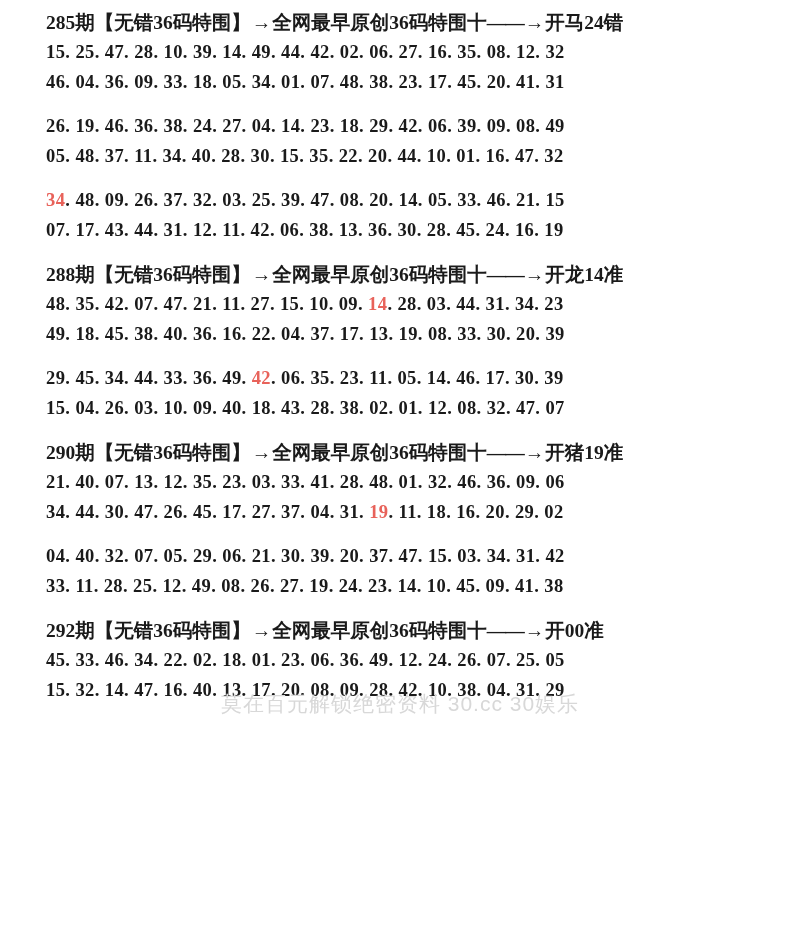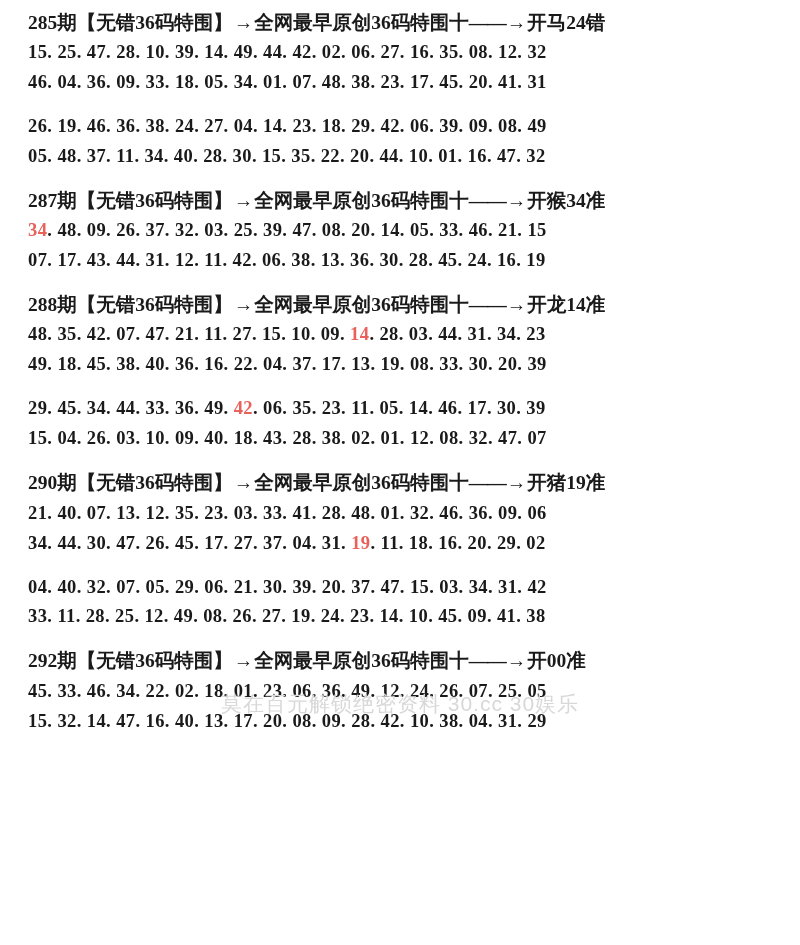--- a/index.html
+++ b/index.html
@@ -12,21 +12,21 @@
     height: 945px;
     font-family: "Liberation Serif", "DejaVu Serif", serif;
     color: #1a1a1a;
     position: relative;
     overflow: hidden;
   }
   .page {
     width: 800px;
     height: 945px;
     box-sizing: border-box;
-    padding: 8px 12px 0 28px;
+    padding: 8px 12px 0 46px;
     position: relative;
   }
   .block {
     margin-bottom: 14px;
   }
   .head-line {
     font-size: 19.5px;
     font-weight: bold;
     letter-spacing: 0px;
     white-space: nowrap;
@@ -78,21 +78,20 @@
       <div class="block">
         <div class="head-line"><span class="period">285期</span><span class="label">【无错36码特围】</span><span class="arrow">→</span><span class="middle">全网最早原创36码特围十</span><span class="dashes">——</span><span class="arrow">→</span><span class="tail">开马24错</span></div>
         <div class="num-line"><span class="n">15</span><span>. </span><span class="n">25</span><span>. </span><span class="n">47</span><span>. </span><span class="n">28</span><span>. </span><span class="n">10</span><span>. </span><span class="n">39</span><span>. </span><span class="n">14</span><span>. </span><span class="n">49</span><span>. </span><span class="n">44</span><span>. </span><span class="n">42</span><span>. </span><span class="n">02</span><span>. </span><span class="n">06</span><span>. </span><span class="n">27</span><span>. </span><span class="n">16</span><span>. </span><span class="n">35</span><span>. </span><span class="n">08</span><span>. </span><span class="n">12</span><span>. </span><span class="n">32</span><span></span></div>
         <div class="num-line"><span class="n">46</span><span>. </span><span class="n">04</span><span>. </span><span class="n">36</span><span>. </span><span class="n">09</span><span>. </span><span class="n">33</span><span>. </span><span class="n">18</span><span>. </span><span class="n">05</span><span>. </span><span class="n">34</span><span>. </span><span class="n">01</span><span>. </span><span class="n">07</span><span>. </span><span class="n">48</span><span>. </span><span class="n">38</span><span>. </span><span class="n">23</span><span>. </span><span class="n">17</span><span>. </span><span class="n">45</span><span>. </span><span class="n">20</span><span>. </span><span class="n">41</span><span>. </span><span class="n">31</span><span></span></div>
       </div>
       <div class="block">
         <div class="num-line"><span class="n">26</span><span>. </span><span class="n">19</span><span>. </span><span class="n">46</span><span>. </span><span class="n">36</span><span>. </span><span class="n">38</span><span>. </span><span class="n">24</span><span>. </span><span class="n">27</span><span>. </span><span class="n">04</span><span>. </span><span class="n">14</span><span>. </span><span class="n">23</span><span>. </span><span class="n">18</span><span>. </span><span class="n">29</span><span>. </span><span class="n">42</span><span>. </span><span class="n">06</span><span>. </span><span class="n">39</span><span>. </span><span class="n">09</span><span>. </span><span class="n">08</span><span>. </span><span class="n">49</span><span></span></div>
         <div class="num-line"><span class="n">05</span><span>. </span><span class="n">48</span><span>. </span><span class="n">37</span><span>. </span><span class="n">11</span><span>. </span><span class="n">34</span><span>. </span><span class="n">40</span><span>. </span><span class="n">28</span><span>. </span><span class="n">30</span><span>. </span><span class="n">15</span><span>. </span><span class="n">35</span><span>. </span><span class="n">22</span><span>. </span><span class="n">20</span><span>. </span><span class="n">44</span><span>. </span><span class="n">10</span><span>. </span><span class="n">01</span><span>. </span><span class="n">16</span><span>. </span><span class="n">47</span><span>. </span><span class="n">32</span><span></span></div>
       </div>
       <div class="block">
-        <div class="head-line"><span class="period">287期</span><span class="label">【无错36码特围】</span><span class="arrow">→</span><span class="middle">全网最早原创36码特围十</span><span class="dashes">——</span><span class="arrow">→</span><span class="tail">开猴34准</span></div>
         <div class="num-line"><span class="n hit">34</span><span>. </span><span class="n">48</span><span>. </span><span class="n">09</span><span>. </span><span class="n">26</span><span>. </span><span class="n">37</span><span>. </span><span class="n">32</span><span>. </span><span class="n">03</span><span>. </span><span class="n">25</span><span>. </span><span class="n">39</span><span>. </span><span class="n">47</span><span>. </span><span class="n">08</span><span>. </span><span class="n">20</span><span>. </span><span class="n">14</span><span>. </span><span class="n">05</span><span>. </span><span class="n">33</span><span>. </span><span class="n">46</span><span>. </span><span class="n">21</span><span>. </span><span class="n">15</span><span></span></div>
         <div class="num-line"><span class="n">07</span><span>. </span><span class="n">17</span><span>. </span><span class="n">43</span><span>. </span><span class="n">44</span><span>. </span><span class="n">31</span><span>. </span><span class="n">12</span><span>. </span><span class="n">11</span><span>. </span><span class="n">42</span><span>. </span><span class="n">06</span><span>. </span><span class="n">38</span><span>. </span><span class="n">13</span><span>. </span><span class="n">36</span><span>. </span><span class="n">30</span><span>. </span><span class="n">28</span><span>. </span><span class="n">45</span><span>. </span><span class="n">24</span><span>. </span><span class="n">16</span><span>. </span><span class="n">19</span><span></span></div>
       </div>
       <div class="block">
         <div class="head-line"><span class="period">288期</span><span class="label">【无错36码特围】</span><span class="arrow">→</span><span class="middle">全网最早原创36码特围十</span><span class="dashes">——</span><span class="arrow">→</span><span class="tail">开龙14准</span></div>
         <div class="num-line"><span class="n">48</span><span>. </span><span class="n">35</span><span>. </span><span class="n">42</span><span>. </span><span class="n">07</span><span>. </span><span class="n">47</span><span>. </span><span class="n">21</span><span>. </span><span class="n">11</span><span>. </span><span class="n">27</span><span>. </span><span class="n">15</span><span>. </span><span class="n">10</span><span>. </span><span class="n">09</span><span>. </span><span class="n hit">14</span><span>. </span><span class="n">28</span><span>. </span><span class="n">03</span><span>. </span><span class="n">44</span><span>. </span><span class="n">31</span><span>. </span><span class="n">34</span><span>. </span><span class="n">23</span><span></span></div>
         <div class="num-line"><span class="n">49</span><span>. </span><span class="n">18</span><span>. </span><span class="n">45</span><span>. </span><span class="n">38</span><span>. </span><span class="n">40</span><span>. </span><span class="n">36</span><span>. </span><span class="n">16</span><span>. </span><span class="n">22</span><span>. </span><span class="n">04</span><span>. </span><span class="n">37</span><span>. </span><span class="n">17</span><span>. </span><span class="n">13</span><span>. </span><span class="n">19</span><span>. </span><span class="n">08</span><span>. </span><span class="n">33</span><span>. </span><span class="n">30</span><span>. </span><span class="n">20</span><span>. </span><span class="n">39</span><span></span></div>
       </div>
       <div class="block">
         <div class="num-line"><span class="n">29</span><span>. </span><span class="n">45</span><span>. </span><span class="n">34</span><span>. </span><span class="n">44</span><span>. </span><span class="n">33</span><span>. </span><span class="n">36</span><span>. </span><span class="n">49</span><span>. </span><span class="n hit">42</span><span>. </span><span class="n">06</span><span>. </span><span class="n">35</span><span>. </span><span class="n">23</span><span>. </span><span class="n">11</span><span>. </span><span class="n">05</span><span>. </span><span class="n">14</span><span>. </span><span class="n">46</span><span>. </span><span class="n">17</span><span>. </span><span class="n">30</span><span>. </span><span class="n">39</span><span></span></div>

